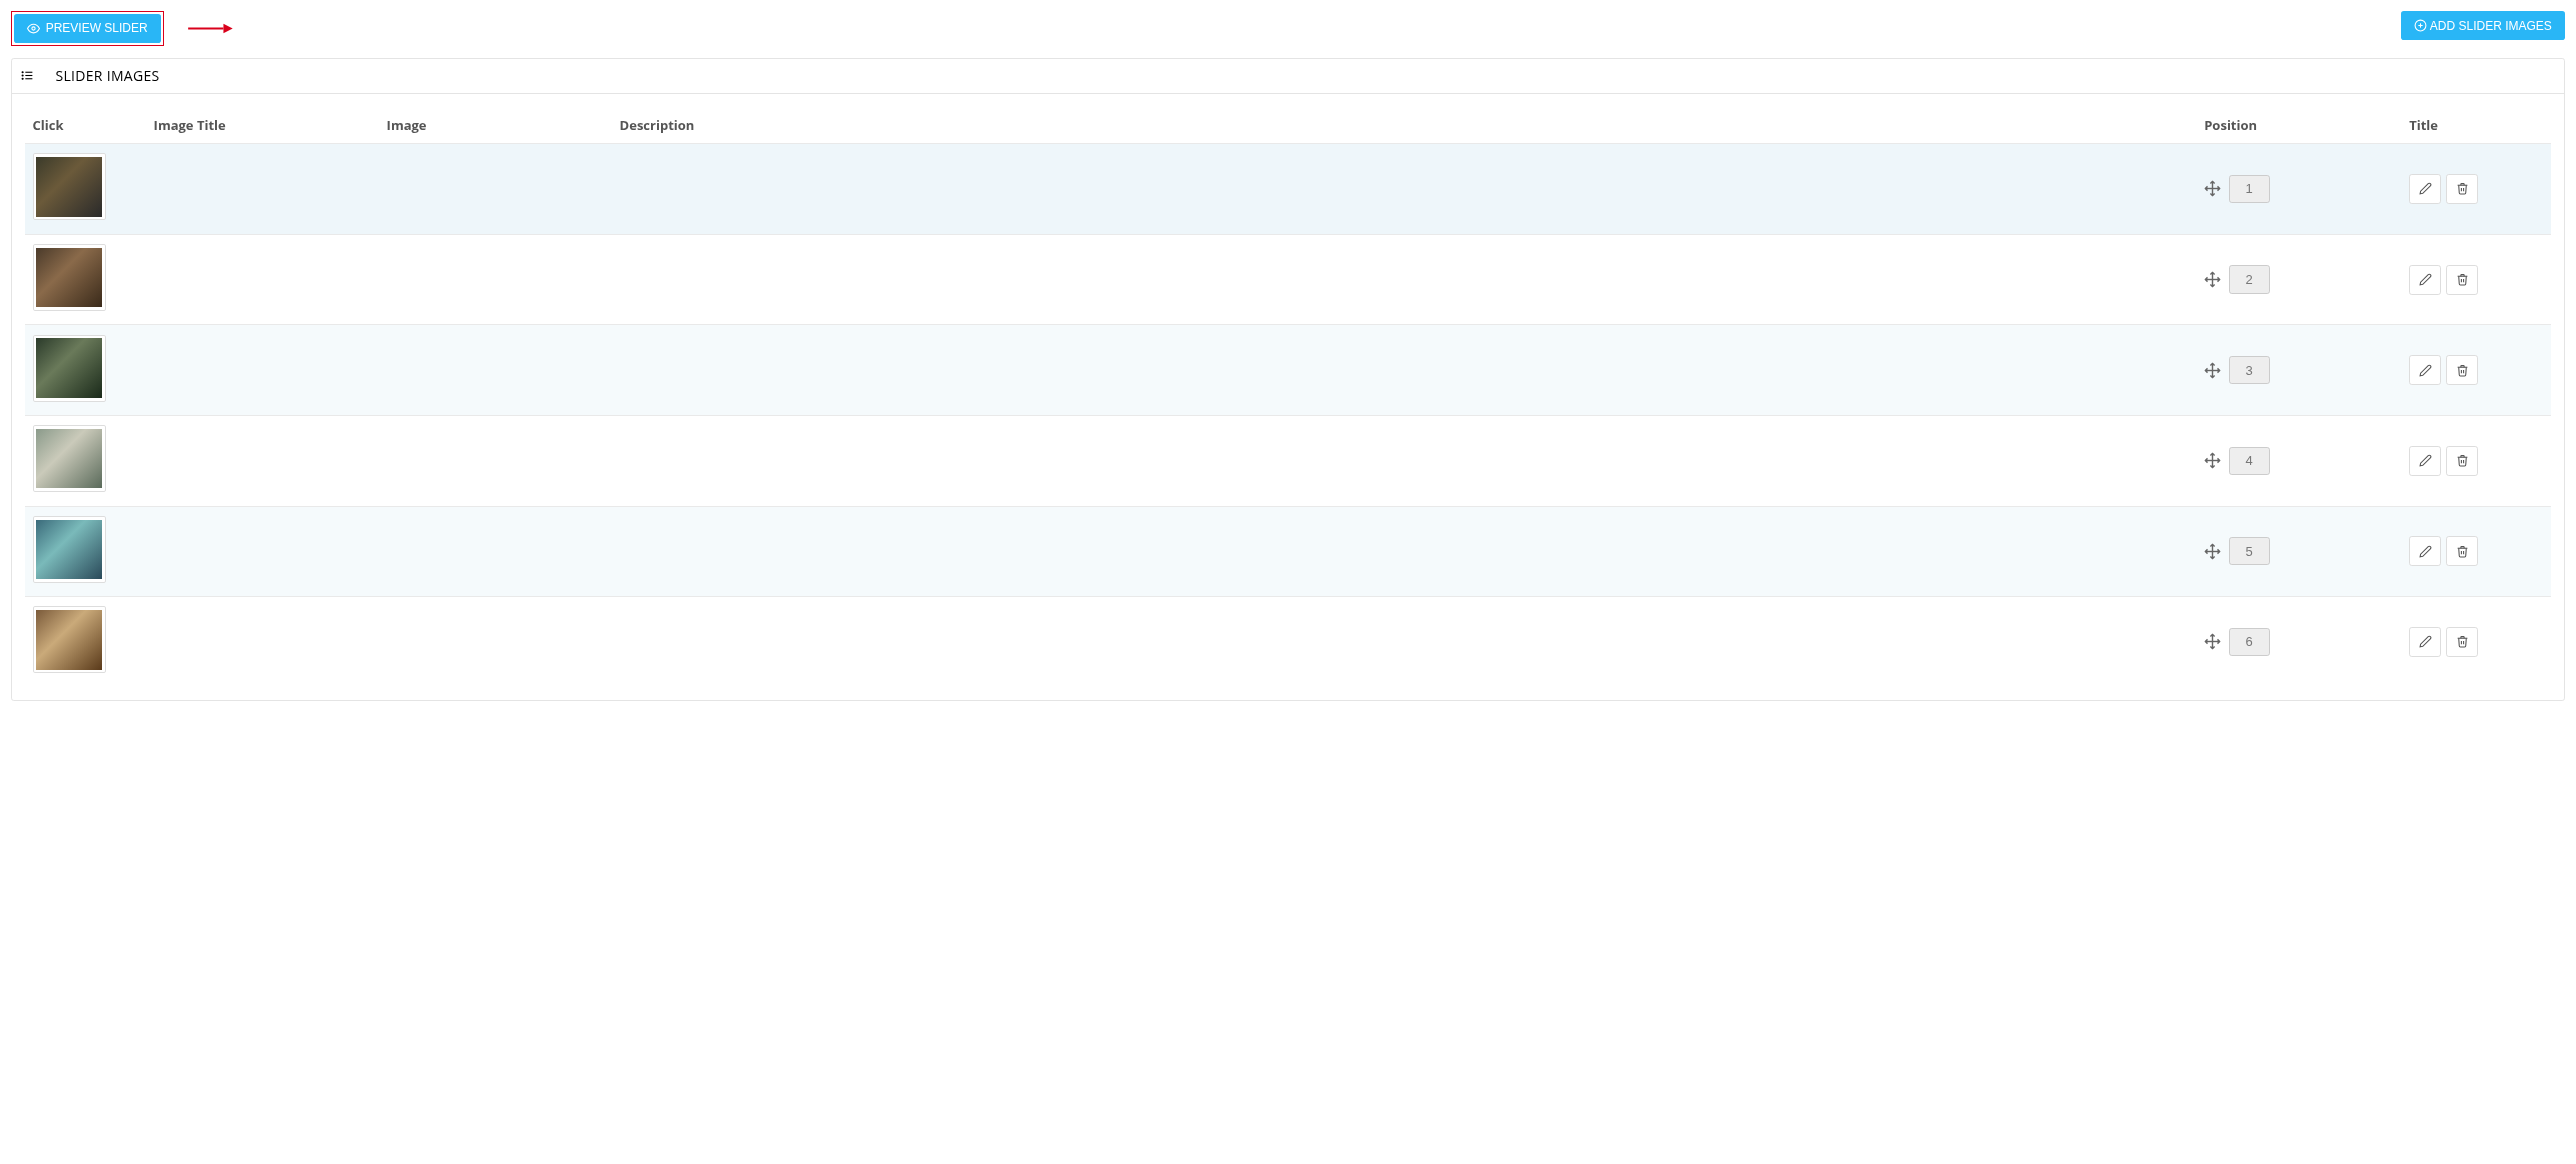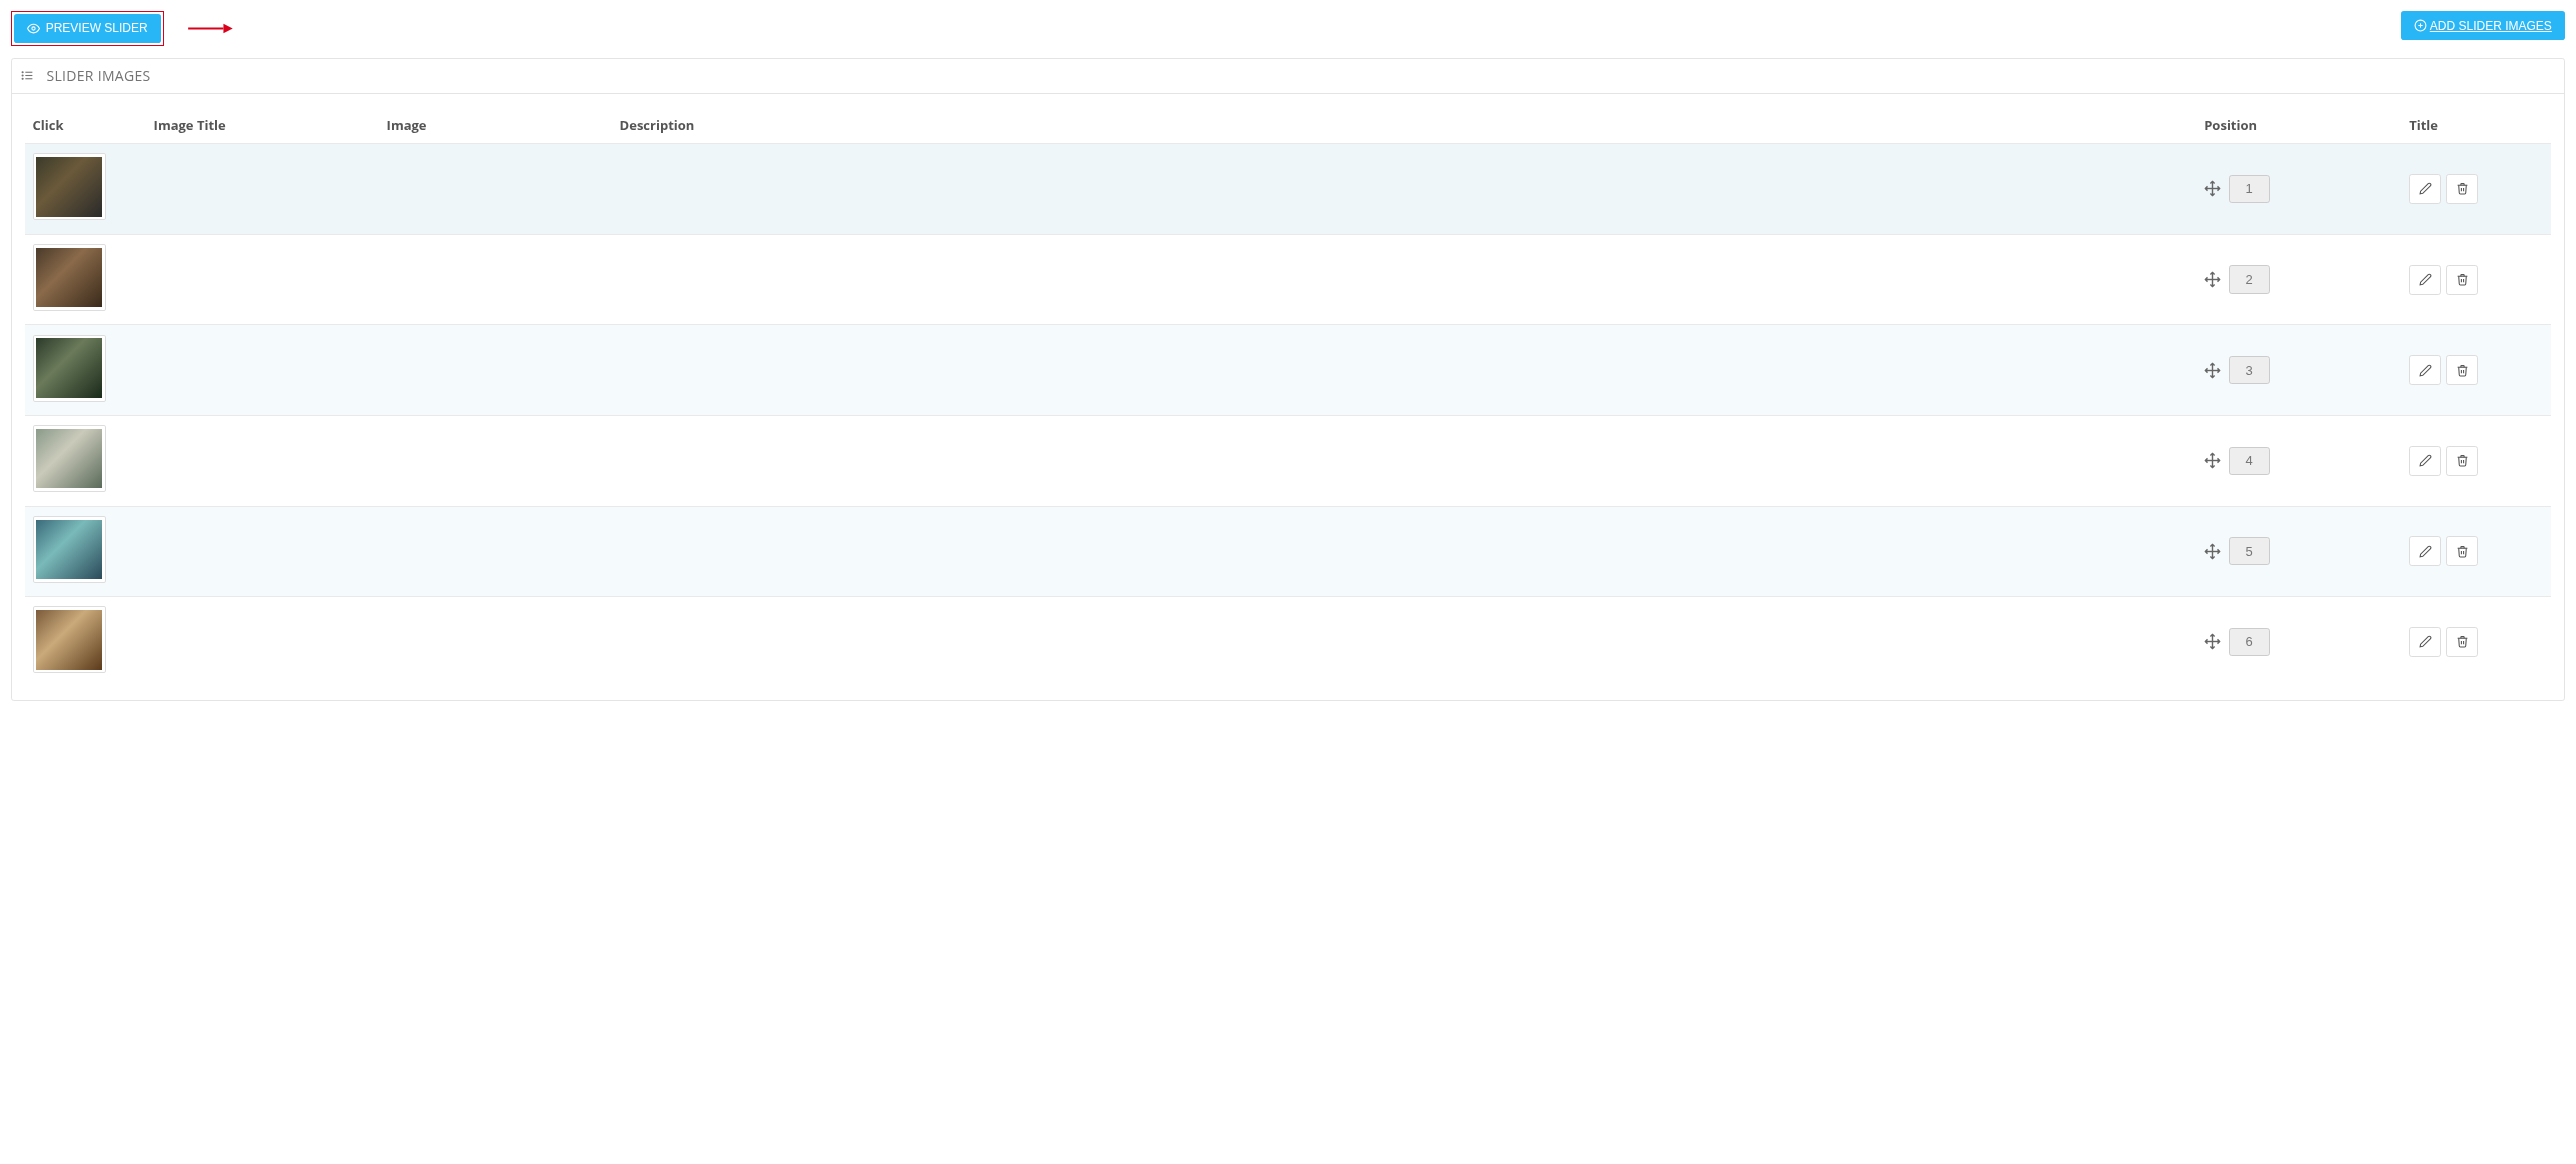--- a/index.html
+++ b/index.html
@@ -64,34 +64,33 @@
     background: #29b6f6;
     display: inline-flex;
     align-items: center;
     gap: 3px;
     padding: 7.4px 13px;
     border: none;
     border-radius: 2.8px;
     font-size: 12px;
     color: #fff;
     cursor: pointer;
-    text-decoration: underline;
   }
   .panel {
     border: 0.9px solid #e4e4e4;
     border-radius: 2.8px;
     padding: 0;
   }
   .panel-heading {
     padding: 7.4px 9.3px;
     border-bottom: 0.9px solid #e4e4e4;
     display: flex;
     align-items: center;
-    gap: 12px;
-    color: #737373;
+    gap: 21px;
+    color: #000000;
     font-size: 14px;
     letter-spacing: 0.3px;
   }
   .panel-body {
     padding: 13px;
   }
   table {
     width: 100%;
     border-collapse: collapse;
   }

